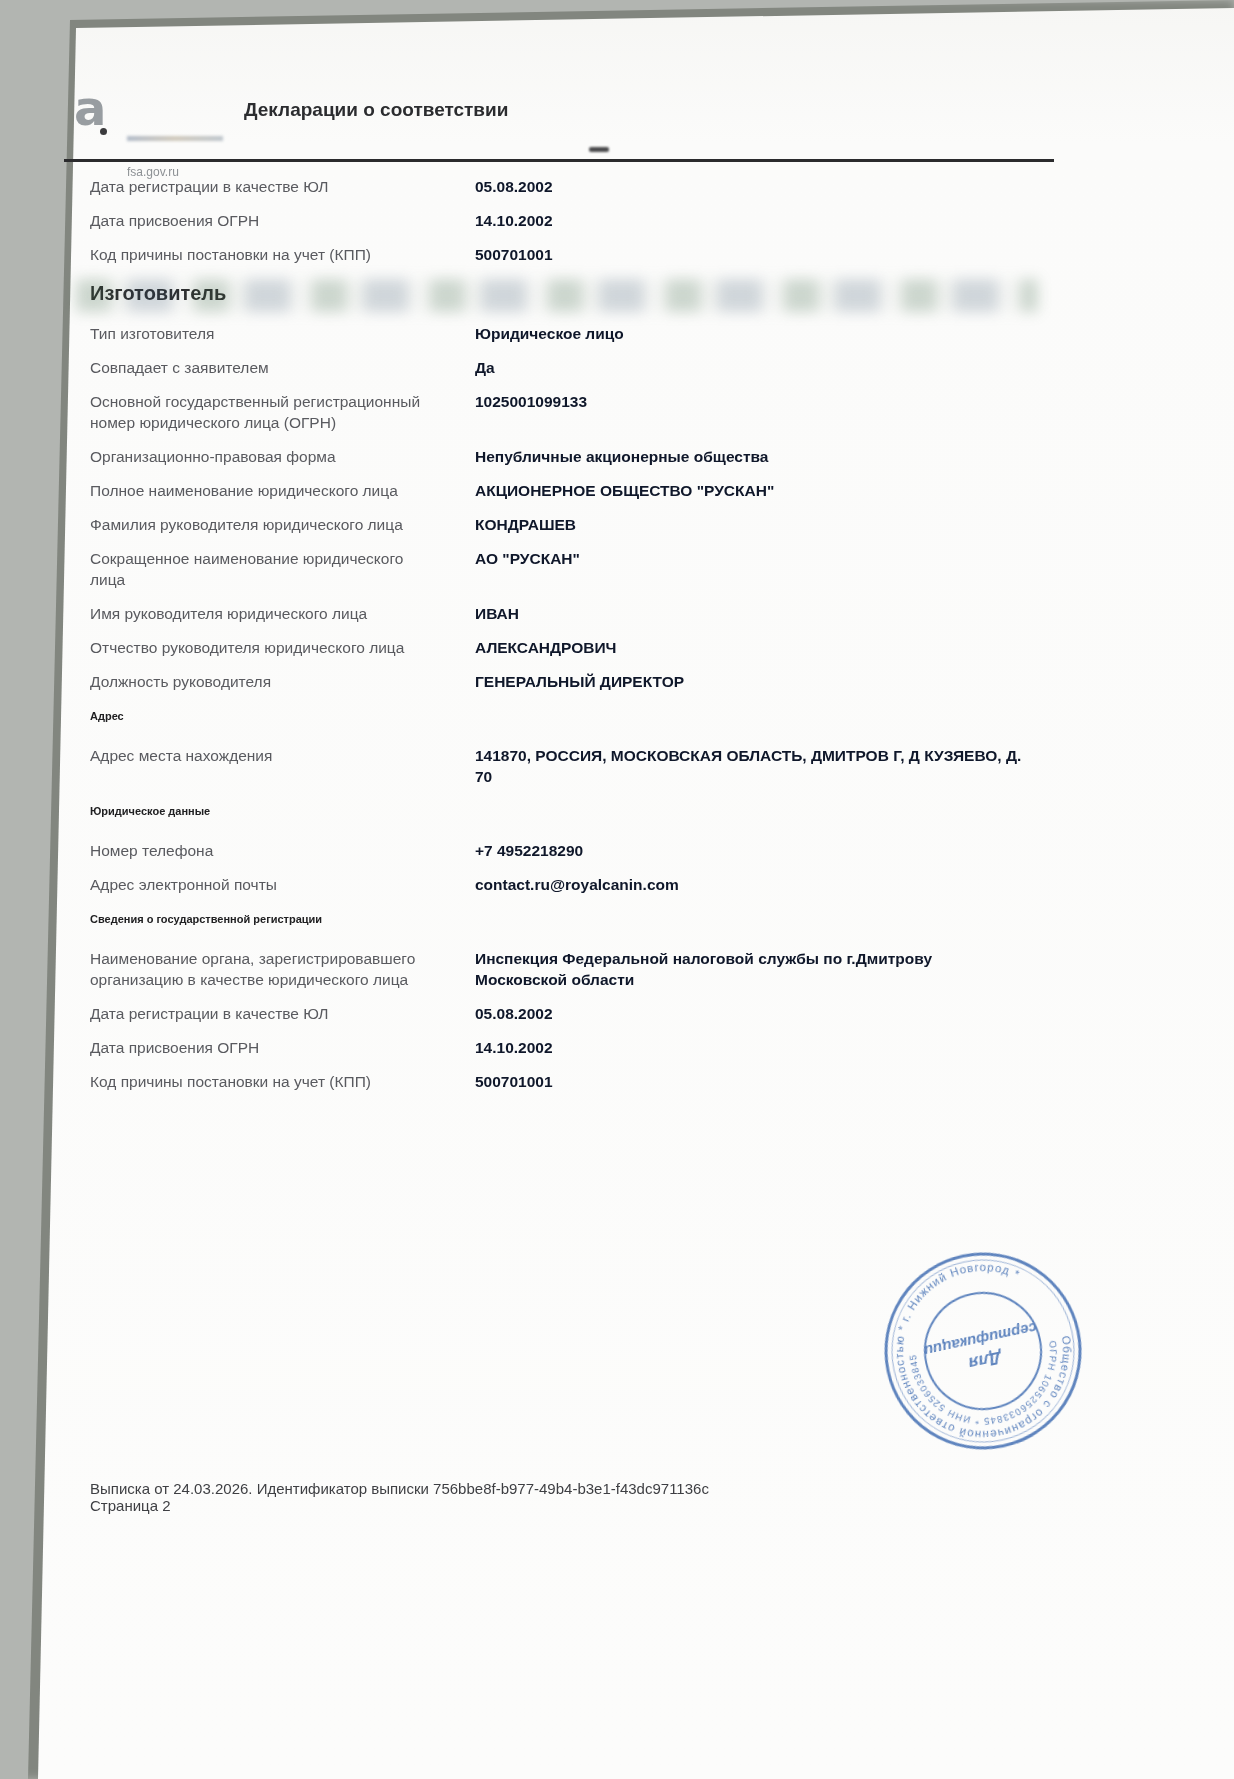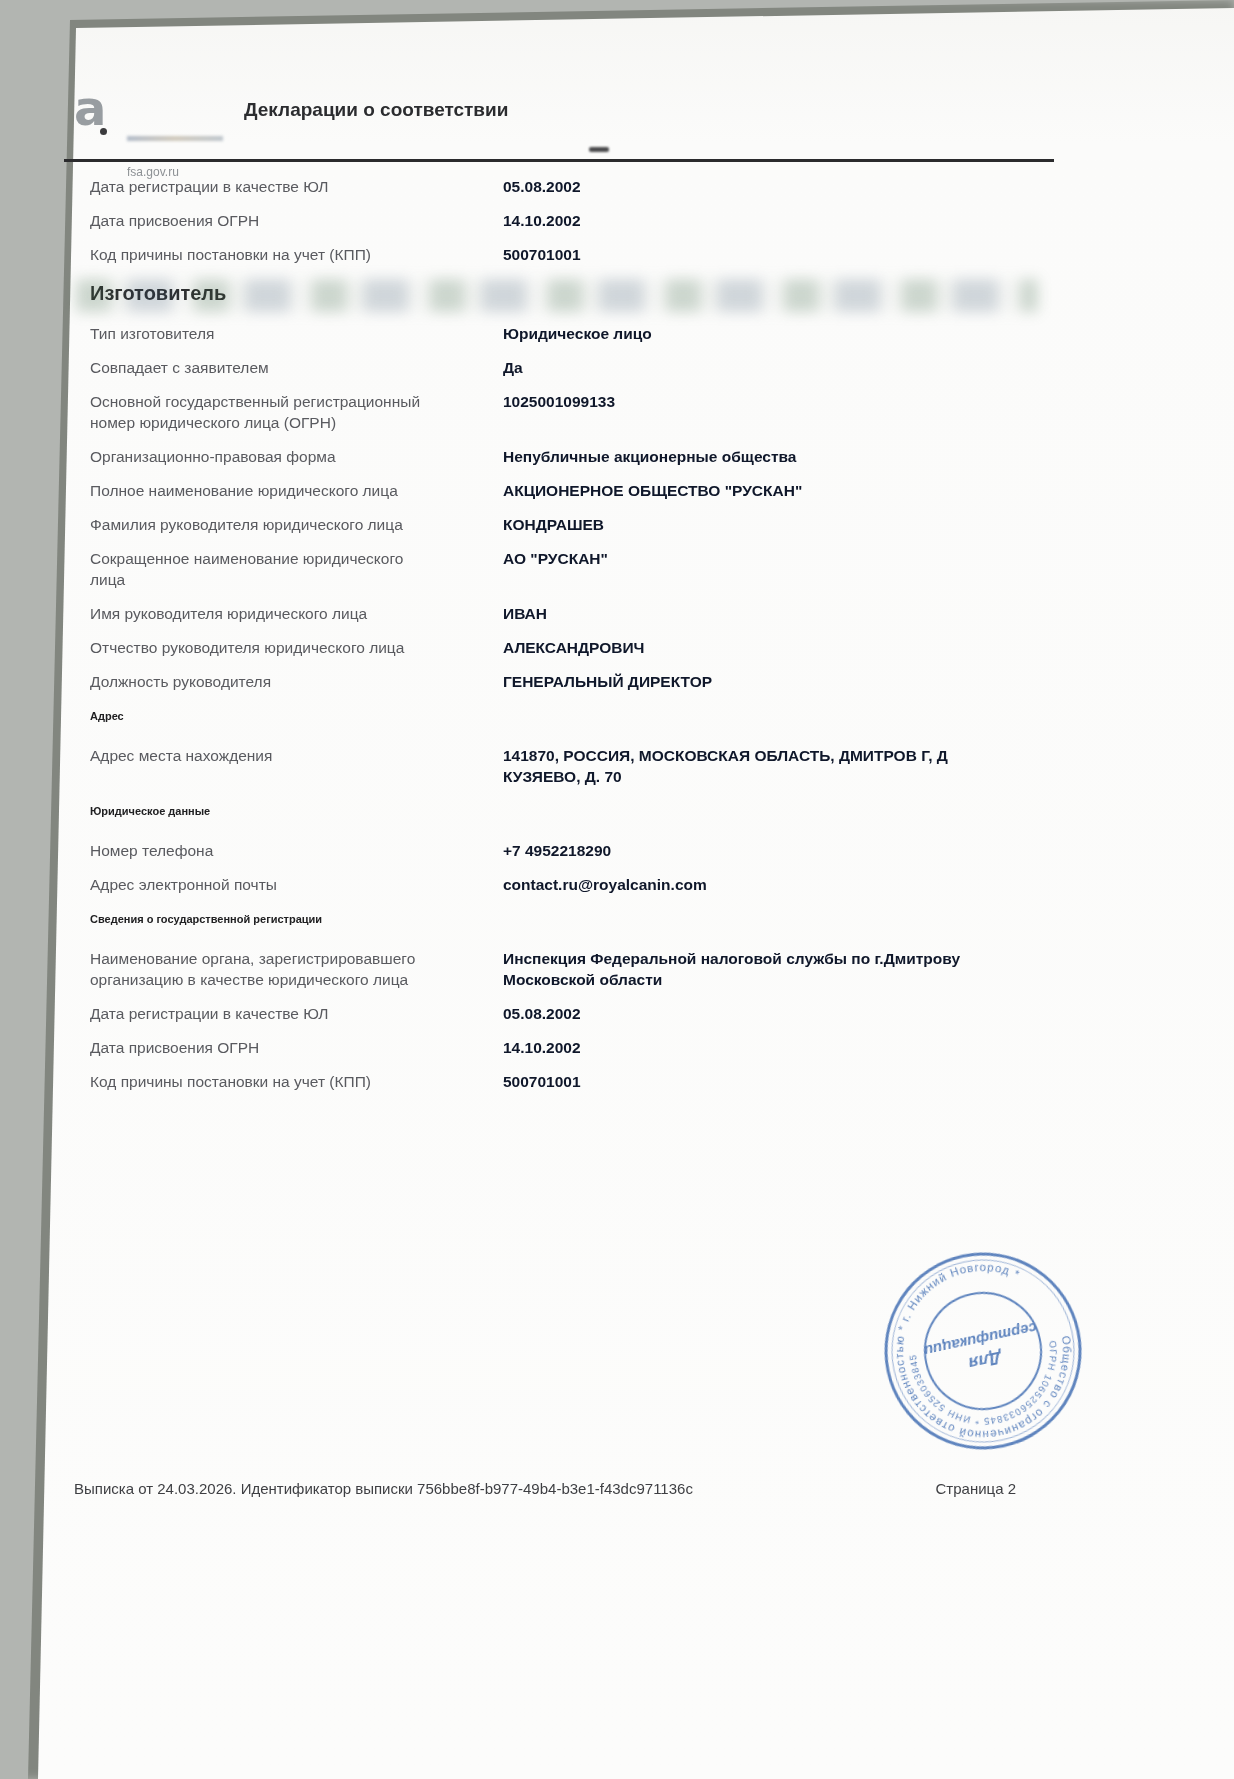--- a/index.html
+++ b/index.html
@@ -33,21 +33,21 @@
     background:linear-gradient(90deg,#9aa6b8,#c2b9a8,#aab4bd);
     filter:blur(1.5px);opacity:.75;
   }
   .doc-title{position:absolute;left:244px;top:99px;font-size:19px;font-weight:bold;color:#2b2c2f;}
 
   .artifact-dash{position:absolute;left:589px;top:147px;width:20px;height:5px;background:#4a4a4c;filter:blur(1px);border-radius:2px;}
   .rule{position:absolute;left:64px;top:159px;width:990px;height:3px;background:#2b2b2d;}
 
   
   .doc{position:absolute;left:90px;top:176px;width:945px;font-size:15.5px;line-height:21px;}
-  .row{display:flex;margin:0 12px 13px 0;gap:28px;}
+  .row{display:flex;margin:0 12px 13px 0;}
   .lbl{width:347px;min-width:347px;padding-right:38px;color:#595a5f;}
   .val{color:#0f172a;font-weight:bold;flex:1;}
 
   .sec{font-size:20px;font-weight:bold;color:#1c1c1e;margin:18px 0 19px;position:relative;}
   .sec .wm{
     position:absolute;left:-14px;top:-4px;width:962px;height:33px;
     background:repeating-linear-gradient(90deg,
       rgba(96,130,104,.55) 0 34px, rgba(173,186,175,.25) 34px 52px,
       rgba(96,118,136,.50) 52px 96px, rgba(190,198,192,.20) 96px 118px);
     filter:blur(7px);opacity:.55;
@@ -57,23 +57,23 @@
   
   .stamp{
     position:absolute;left:878px;top:1246px;width:210px;height:210px;
     transform:rotate(168deg);opacity:.85;filter:blur(.4px);
   }
   .stamp text{fill:#4470b4;}
   .stamp .ring{stroke:#4470b4;fill:none;}
 
   
   .footer{
-    position:absolute;left:74px;top:1480px;width:942px;
+    position:absolute;left:90px;top:1480px;width:942px;
     display:flex;justify-content:space-between;
-    font-size:15px;color:#3e3f43;
+    font-size:15px;color:#3e3f43;flex-direction:column;
   }
 </style>
 </head>
 <body>
 
 <div class="page-shadow"></div>
 <div class="page"></div>
 
 <div class="content">
 

